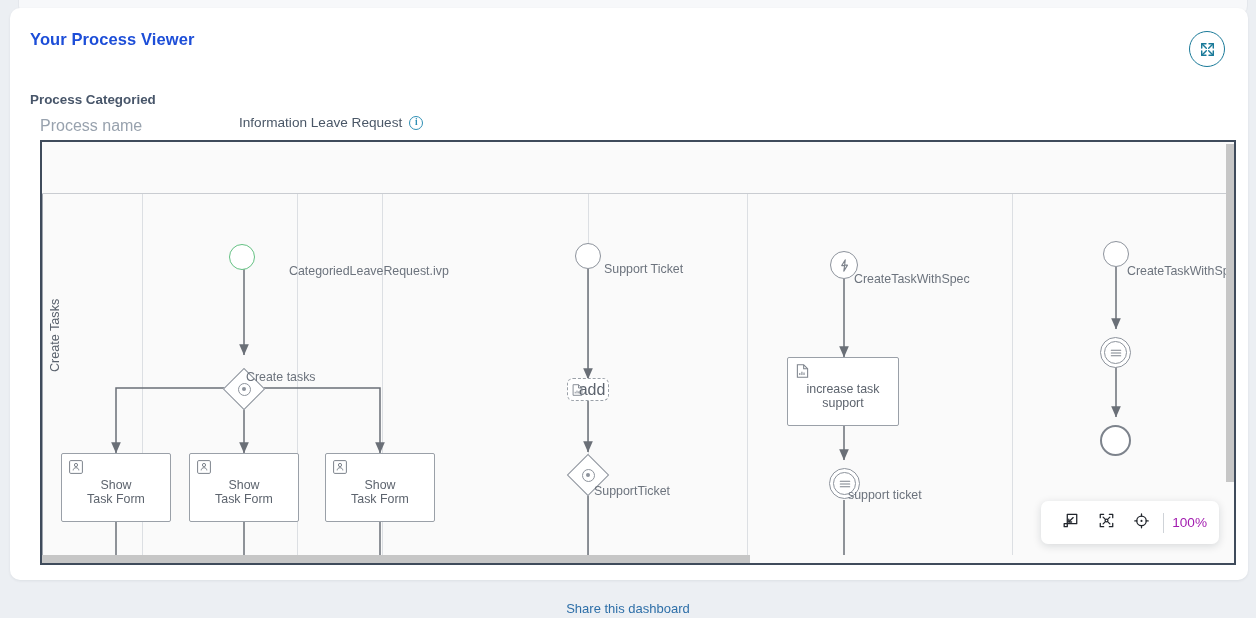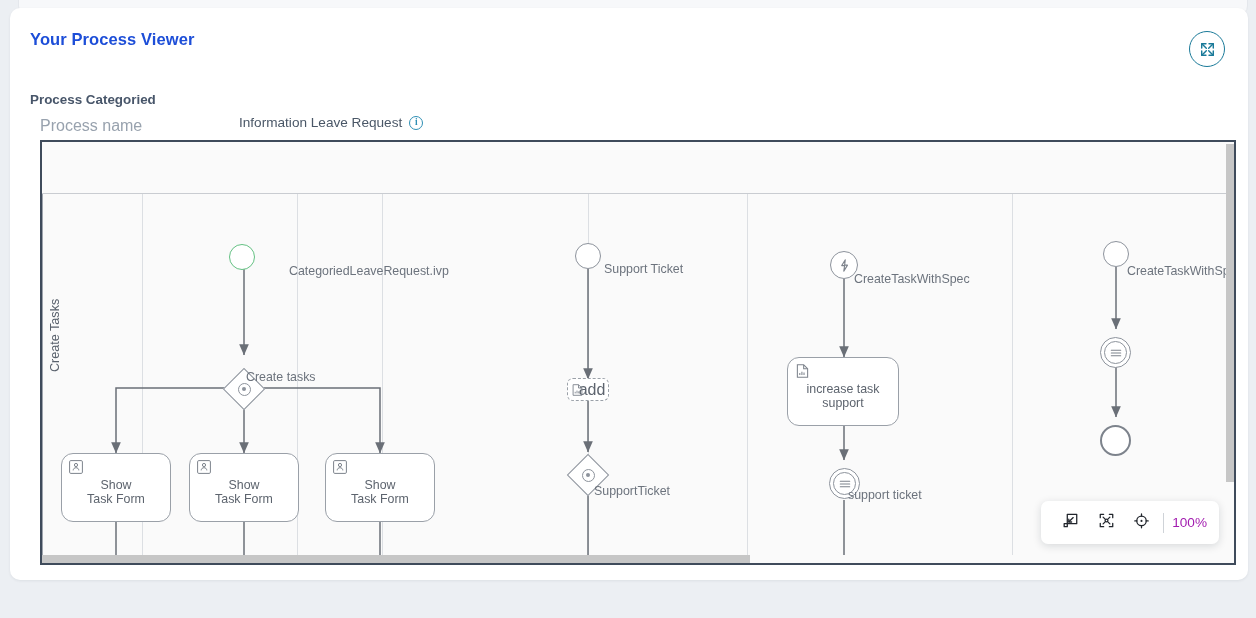--- a/index.html
+++ b/index.html
@@ -155,21 +155,21 @@
   .ev-double .inner {
     border-radius: 50%;
     border: 1.4px solid #8d939c;
     background: #ffffff;
     display:flex; align-items:center; justify-content:center;
   }
 
   .task-box {
     background: #ffffff;
     border: 1.3px solid #9aa0a8;
-    border-radius: 12px;
+    border-radius: 2px;
     color: #5d646e;
     font-size: 12.4px;
     line-height: 14px;
     text-align: center;
     display: flex; align-items: center; justify-content: center;
     padding-top: 8px;
     cursor: pointer;
   }
   .task-box.dashed {
     border-style: dashed;
@@ -507,14 +507,15 @@
             <path d="M9 2.1v2.2M9 14.5v2.2M1.9 9.4h2.2M13.9 9.4h2.2"></path>
           </svg>
         </span>
       </div>
       <div class="zoom-divider"></div>
       <div class="zoom-value">100%</div>
     </div>
 
   </div>
 
+  <div class="share-link">Share this dashboard</div>
 
 </div>
 
 </body></html>

